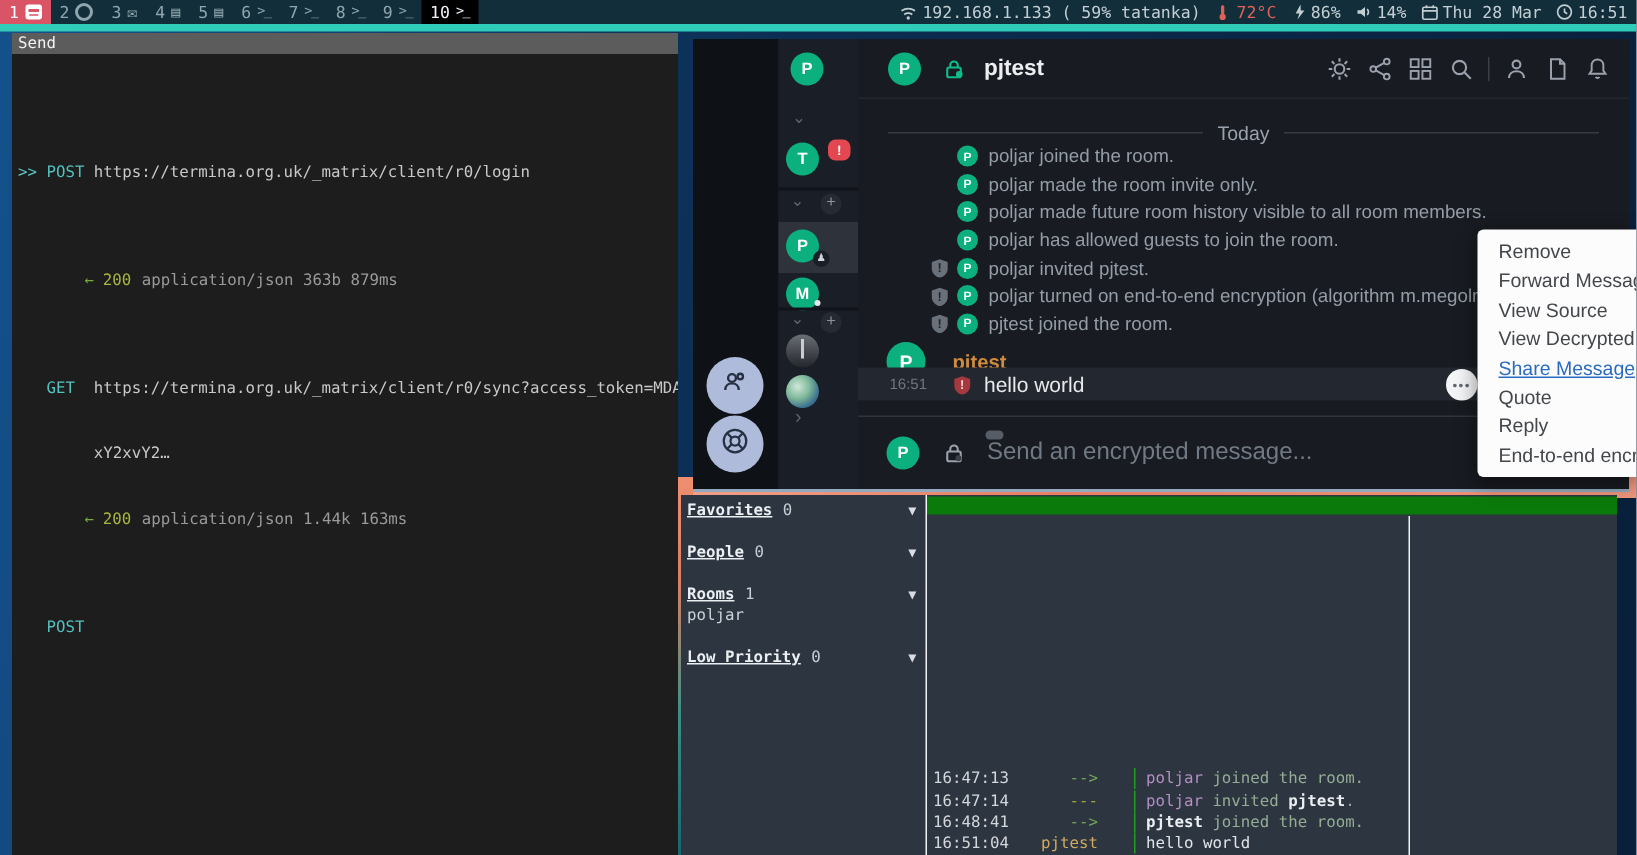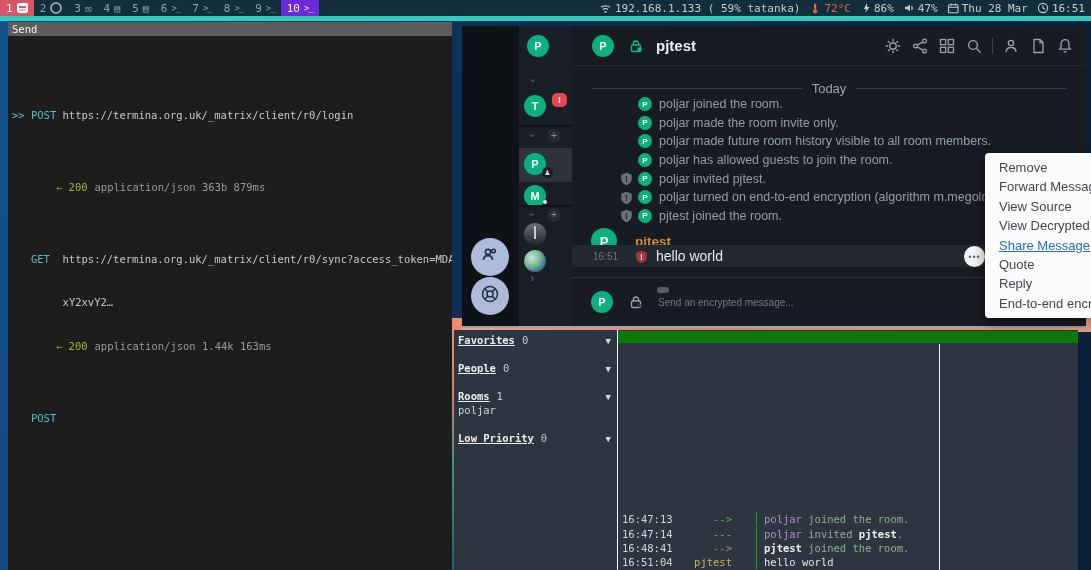--- a/index.html
+++ b/index.html
@@ -14,21 +14,21 @@
   .wp-strip{position:absolute;left:452px;top:318px;width:10px;height:252px;
     background:linear-gradient(180deg,#ef8d6f,#d97f63 28%,#3e8f84 62%,#19656f);}
 
   
   #bar{position:absolute;left:0;top:0;width:1091px;height:16px;background:#112e3a;
     display:flex;align-items:center;justify-content:space-between;z-index:4;
     font-family:"DejaVu Sans Mono",monospace;font-size:11px;color:#8fa5ad;}
   #workspaces{display:flex;height:16px;}
   .ws{display:flex;align-items:center;gap:4px;padding:0 6px;height:16px;cursor:default;}
   .ws[data-state="urgent"]{background:#d95565;color:#ffffff;}
-  .ws[data-state="focused"]{background:#6d28d9;color:#f0f5f9;}
+  .ws[data-state="focused"]{background:#000000;color:#f0f5f9;}
   .ws-icon{display:inline-flex;align-items:center;}
   .ws-icon[data-icon="terminal"]::after{content:">_";font-size:9px;letter-spacing:-1px;}
   .ws-icon[data-icon="mail"]::after{content:"\2709";font-size:11px;}
   .ws-icon[data-icon="book"]::after{content:"\25A4";font-size:10px;}
   .ws-icon[data-icon="browser"]{width:8px;height:8px;border:2px solid currentColor;border-radius:50%;}
   .ws-icon[data-icon="chat"]{width:11px;height:10px;background:#fff;border-radius:2px;position:relative;}
   .ws-icon[data-icon="chat"]::after{content:"";position:absolute;left:2px;top:3px;width:7px;height:2px;background:#d95565;box-shadow:0 3px 0 -0.5px #d95565;}
   #status{display:flex;align-items:center;gap:9px;padding-right:6px;color:#c3ced3;}
   .seg{display:flex;align-items:flex-start;gap:3px;white-space:pre;}
   .seg svg{display:block;}
@@ -99,21 +99,21 @@
   .msg-shield{margin-left:14px;display:flex;}
   .msg-text{margin-left:8px;font-size:14px;color:#e7e9eb;}
   .more-btn{position:absolute;left:392px;top:181px;width:21px;height:21px;border-radius:50%;background:#f4f5f6;
     color:#61686f;font-size:9px;letter-spacing:1px;display:flex;align-items:center;justify-content:center;cursor:pointer;}
   .composer{position:absolute;left:0;right:0;bottom:0;height:48px;border-top:1px solid #30353d;}
   .cmp-pill{position:absolute;left:85px;top:9px;width:12px;height:6px;background:#565d67;border-radius:3px;}
   .cmp-row{display:flex;align-items:center;height:100%;padding-left:19px;}
   .cmp-av{width:22px;height:22px;font-size:11px;}
   .cmp-lock{margin-left:15px;display:flex;}
   .cmp-input{margin-left:12px;background:transparent;border:none;outline:none;width:250px;
-    font-family:"Liberation Sans",sans-serif;font-size:10px;color:#e7e9eb;}
+    font-family:"Liberation Sans",sans-serif;font-size:16px;color:#e7e9eb;}
   .cmp-input::placeholder{color:#717a84;}
   .fmt-btn{position:absolute;left:498px;top:14px;width:21px;height:21px;border-radius:50%;background:#eceef0;
     color:#33383e;font-size:10.5px;font-weight:bold;display:flex;align-items:center;justify-content:center;cursor:pointer;}
 
   
   #ctxmenu{position:absolute;left:985px;top:153px;width:106px;height:160px;background:#fcfcfc;
     border-radius:4px 0 0 4px;box-shadow:0 4px 14px rgba(0,0,0,.45);z-index:6;padding-top:5px;overflow:hidden;}
   .mi{height:19.4px;line-height:19.4px;padding-left:14px;font-size:13px;color:#43474c;white-space:nowrap;cursor:pointer;}
   .mi[data-state="active"]{color:#2a6bc2;text-decoration:underline;}
 
@@ -217,21 +217,21 @@
       <span><svg width="11" height="12" viewBox="0 0 11 12">
             <path d="M7 1 3.8 7h2.4L5 11l4.6-6H7.2z" fill="#c3ced3"></path>
           </svg></span>
       <span>86%</span>
     </span>
     <span class="seg">
       <span><svg width="12" height="12" viewBox="0 0 12 12">
             <path d="M2 4.8h2.3L7 2.6v6.8L4.3 7.2H2z" fill="#c3ced3"></path>
             <path d="M8.5 4a3.2 3.2 0 0 1 0 4" stroke="#c3ced3" stroke-width="1.1" fill="none"></path>
           </svg></span>
-      <span>47%</span>
+      <span>14%</span>
     </span>
     <span class="seg">
       <span><svg width="12" height="12" viewBox="0 0 12 12" fill="none" stroke="#c3ced3" stroke-width="1.1">
             <rect x="1.5" y="2.8" width="9.5" height="8" rx="1"></rect>
             <path d="M1.5 5.2H11M4 1.5v2M8.5 1.5v2"></path>
           </svg></span>
       <span>Thu 28 Mar</span>
     </span>
     <span class="seg">
       <span><svg width="12" height="12" viewBox="0 0 12 12" fill="none" stroke="#c3ced3" stroke-width="1.1">

